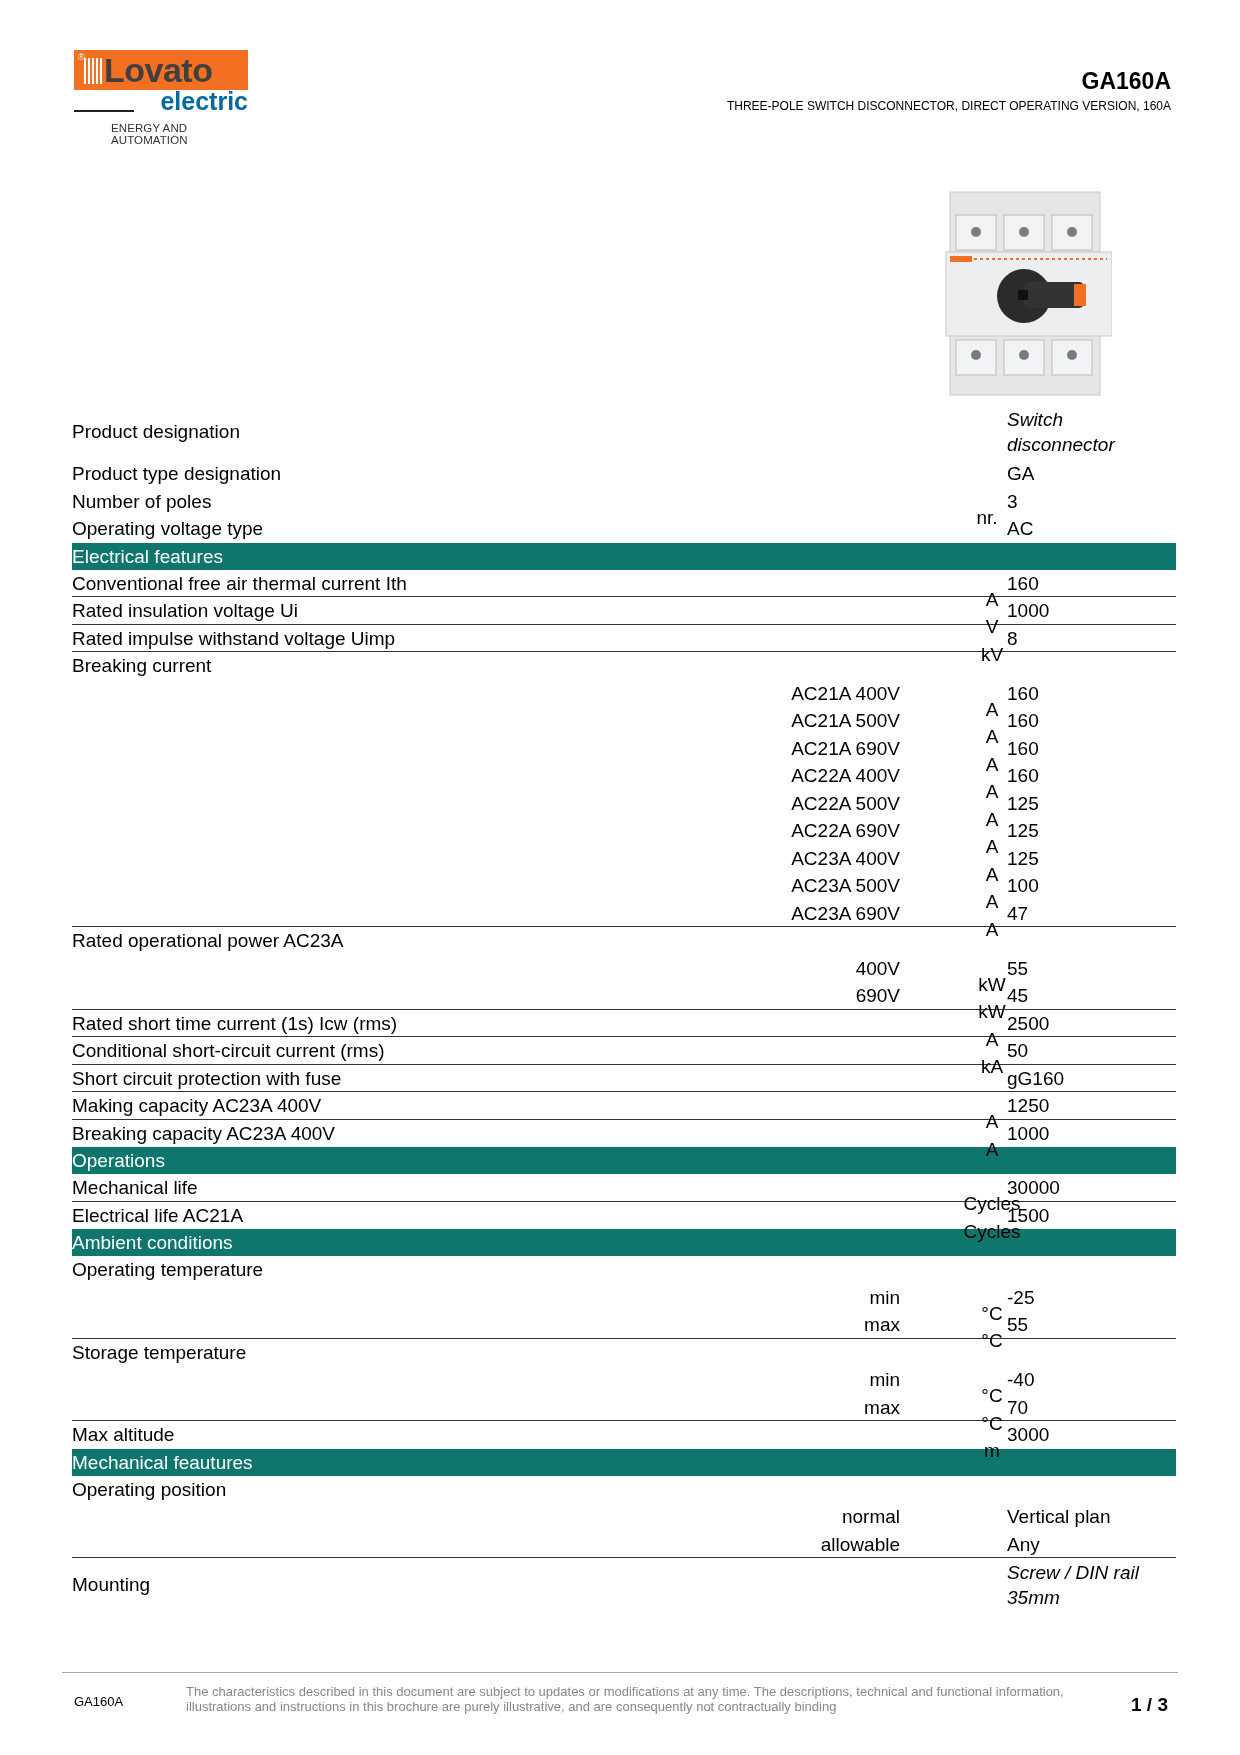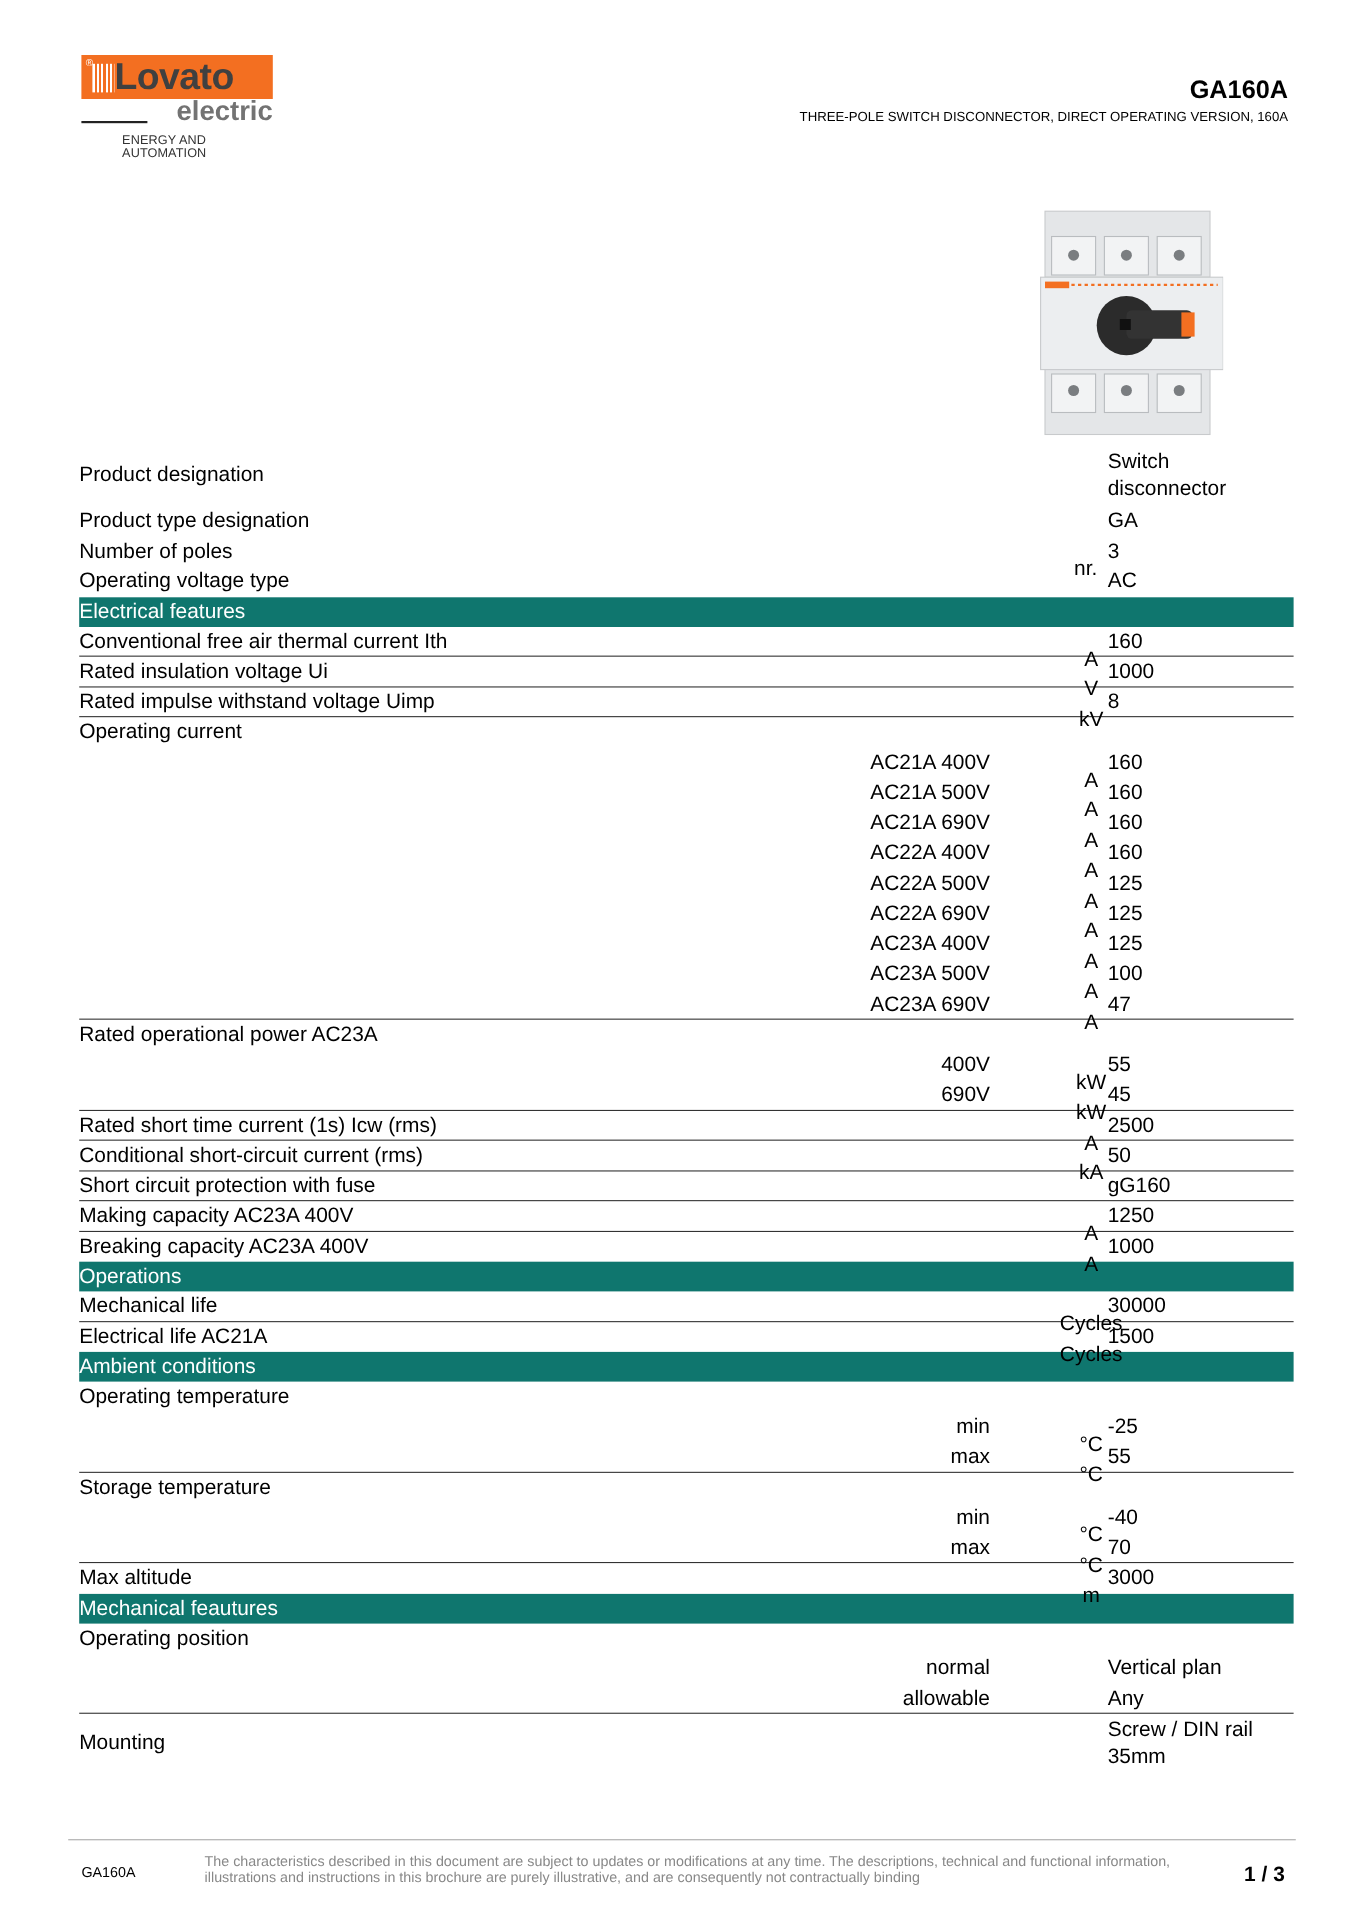--- a/index.html
+++ b/index.html
@@ -5,38 +5,38 @@
   html, body { margin:0; padding:0; background:#fff; }
   body { width:1240px; height:1755px; position:relative; font-family:"Liberation Sans", sans-serif; color:#000; overflow:hidden; }
   .logo { position:absolute; left:74px; top:50px; width:174px; }
   .logo-top { background:#f36f21; height:40px; position:relative; }
   .logo-top .reg { position:absolute; left:4px; top:2px; color:#fff; font-size:9px; }
   .logo-top .bars { position:absolute; left:10px; top:8px; width:20px; height:26px;
      background:repeating-linear-gradient(90deg,#fff 0 2px,transparent 2px 4px); }
   .logo-top .word { position:absolute; left:30px; top:1px; color:#404040; font-weight:bold; font-size:34px; letter-spacing:-0.5px; }
   .logo-mid { position:relative; height:26px; }
   .logo-mid .line { position:absolute; left:0; top:20px; width:60px; border-top:2px solid #222; }
-  .logo-mid .word { position:absolute; right:0; top:-3px; font-weight:bold; font-size:25px; color:#737373; }
+  .logo-mid .word { position:absolute; right:0; top:-3px; font-weight:bold; font-size:25px; color:#0369a1; }
   .logo-bot { font-size:11.5px; color:#333; margin-top:6px; letter-spacing:0.1px;padding-left:37px; }
 
   .hdr-code { position:absolute; right:69px; top:68px; font-size:23px; font-weight:bold; }
   .hdr-desc { position:absolute; right:69px; top:99px; font-size:12px; }
 
   .photo { position:absolute; left:942px; top:190px; width:170px; height:208px; }
 
   .tbl { position:absolute; left:72px; top:405px; width:1104px; }
   .row { position:relative; height:27.5px; font-size:19px; line-height:27.5px; }
   .row.bl { border-bottom:1.5px solid #333; box-sizing:border-box; }
   .row .lbl { position:absolute; left:0; top:0; white-space:nowrap; }
   .row .cond { position:absolute; right:276px; top:0; text-align:right; white-space:nowrap; }
   .row .unit { position:absolute; left:880px; width:80px; top:16px; text-align:center; white-space:nowrap; }
   .row .val { position:absolute; left:935px; top:0; white-space:nowrap; }
   .row.two { height:55px; }
   .row.two .lbl { top:13px; }
-  .row.two .val { line-height:25px; top:2px; }
+  .row.two .val { line-height:25px; top:2px;font-style:italic; }
   .sec { height:27px; background:#0f766e; color:#fff; font-size:19px; line-height:27px; padding-left:0; margin:0 0 0 0; }
 
   .footer-line { position:absolute; left:62px; top:1672px; width:1116px; border-top:1.5px solid #aaa; }
   .f-code { position:absolute; left:74px; top:1694px; font-size:13px; }
   .f-text { position:absolute; left:186px; top:1684px; font-size:13px; color:#888; line-height:15px; width:880px; }
   .f-page { position:absolute; right:72px; top:1694px; font-size:19px; font-weight:bold; }
 </style>
 </head>
 <body>
 
@@ -113,21 +113,21 @@
       <span class="lbl">Rated insulation voltage Ui</span>
       <span class="unit">V</span>
       <span class="val">1000</span>
     </div>
   <div class="row bl">
       <span class="lbl">Rated impulse withstand voltage Uimp</span>
       <span class="unit">kV</span>
       <span class="val">8</span>
     </div>
   <div class="row">
-      <span class="lbl">Operating current</span>
+      <span class="lbl">Breaking current</span>
     </div>
   <div id="oc-rows">
       <div class="row">
         <span class="cond">AC21A 400V</span>
         <span class="unit">A</span>
         <span class="val">160</span>
       </div>
       <div class="row">
         <span class="cond">AC21A 500V</span>
         <span class="unit">A</span>

